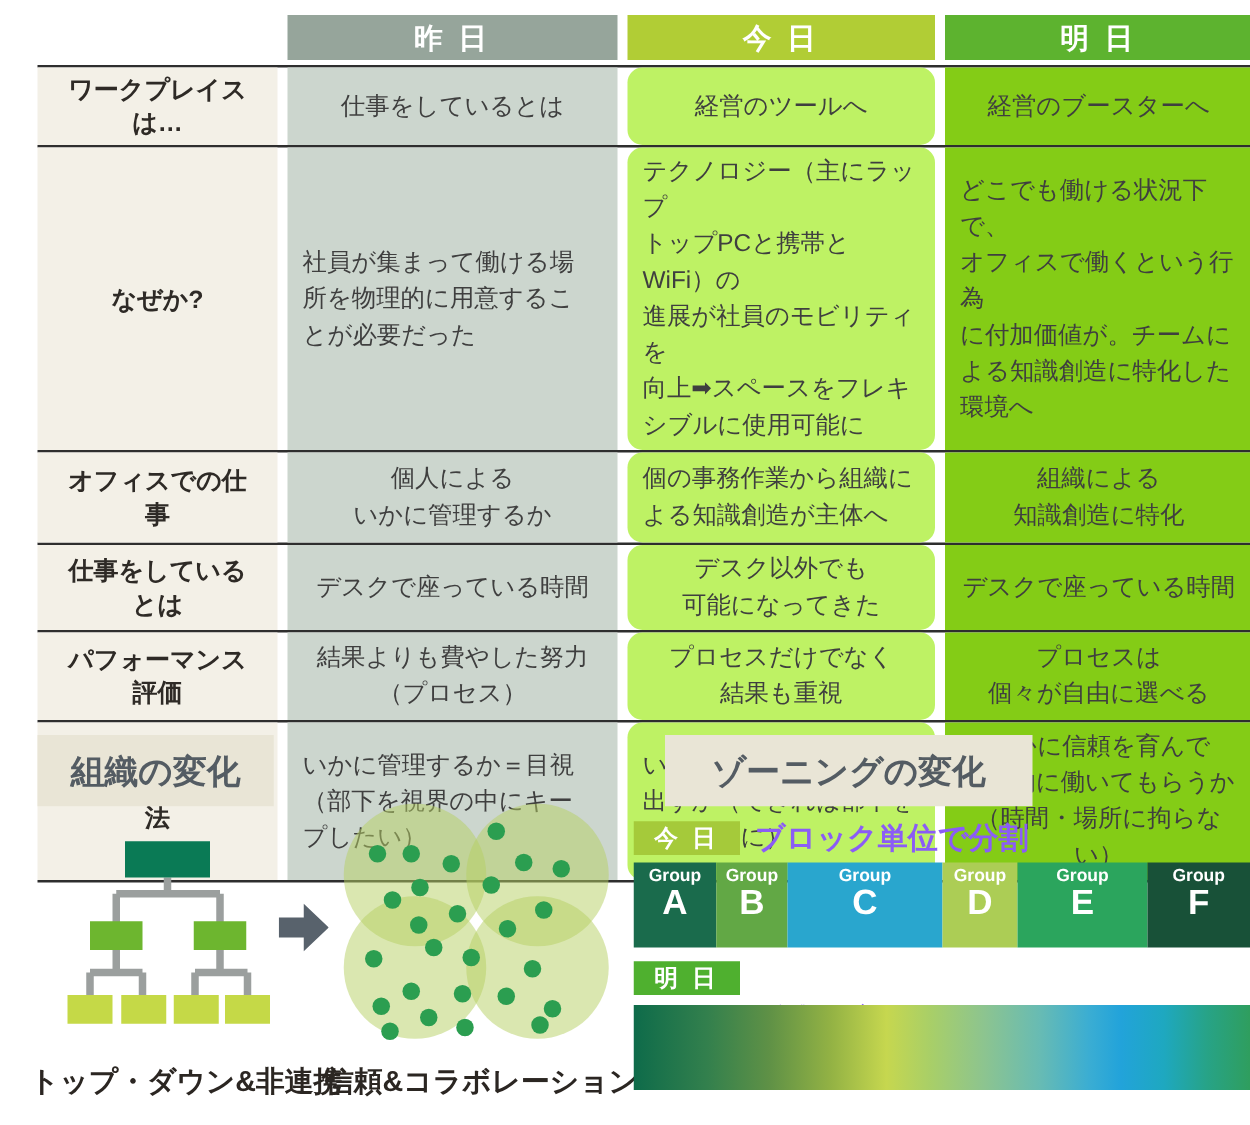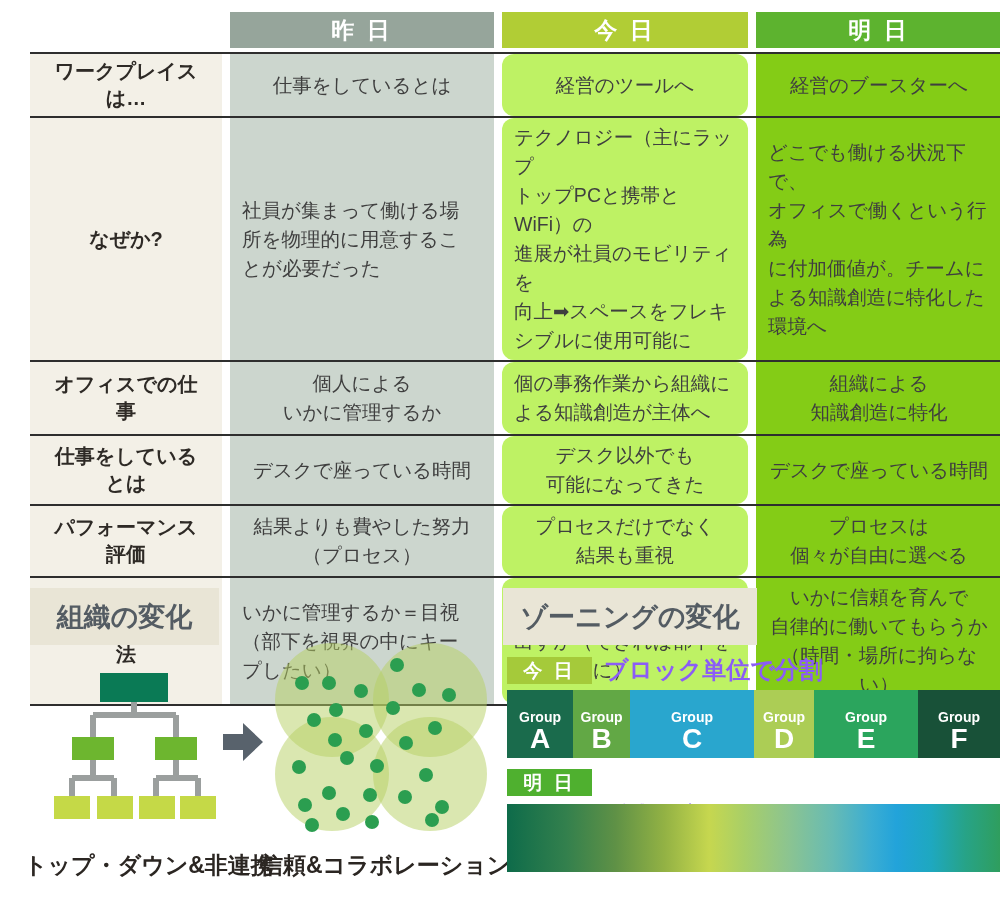--- a/index.html
+++ b/index.html
@@ -21,39 +21,39 @@
        font-size:20px;color:#2e2a26;padding:4px 16px;}
   .cy{background:#ccd6ce;} .ct{background:#bef264;border-radius:12px;} .cm{background:#84cc16;font-family:Liberation Serif, serif;}
   .body-cell{font-size:19.5px;line-height:29px;color:#3f3f3f;padding:5px 12px;}
   .c{justify-content:center;text-align:center;}
   .l{justify-content:flex-start;text-align:left;}
 
   
   .sec-header{position:absolute;top:588px;height:57px;background:#e9e5d6;display:flex;
       align-items:center;justify-content:center;font-size:27px;font-weight:bold;color:#545c63;}
   .sec-left{left:18px;width:189px;}
-  .sec-right{left:491px;width:254px;}
+  .sec-right{left:520px;width:294px;}
 
   .svgabs{position:absolute;}
   .diagram-label{position:absolute;top:850px;font-size:23px;font-weight:bold;color:#2b2622;
       text-align:center;white-space:nowrap;}
   .lab-left{left:12px;width:230px;}
   .lab-right{left:248px;width:228px;}
 
   .badge{position:absolute;left:495px;width:85px;height:27px;display:flex;align-items:center;
       justify-content:center;color:#fff;font-size:19px;font-weight:bold;letter-spacing:3px;}
   .badge-today{top:657px;}
   .badge-tomorrow{top:769px;}
   .caption{position:absolute;left:592px;height:30px;font-size:24px;font-weight:bold;
       color:#8b5cf6;display:flex;align-items:center;white-space:nowrap;}
   .cap-today{top:655px;}
   .cap-tomorrow{top:801px;}
 
   .group-bar{position:absolute;left:495px;top:690px;width:493px;height:68px;display:flex;}
-  .group-block{height:68px;box-sizing:border-box;padding-top:20px;text-align:center;color:#fff;line-height:1;}
+  .group-block{height:68px;box-sizing:border-box;padding-top:3px;text-align:center;color:#fff;line-height:1;}
   .group-word{font-size:14px;font-weight:bold;display:block;}
   .group-letter{font-size:28px;font-weight:bold;display:block;margin-top:1px;}
 
   .gradient-bar{position:absolute;left:495px;top:804px;width:493px;height:68px;}
 </style>
 </head>
 <body>
 
 <div class="page">
 

